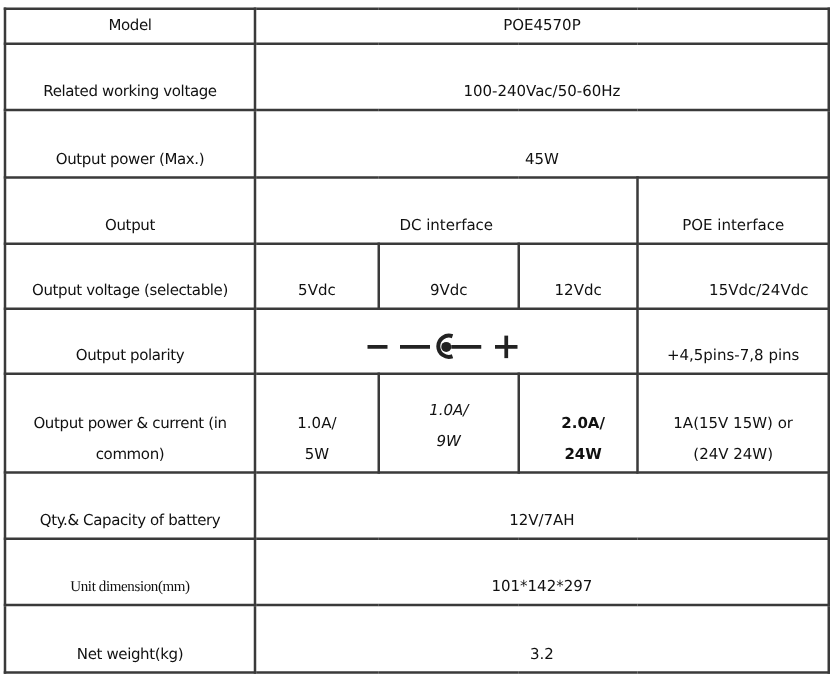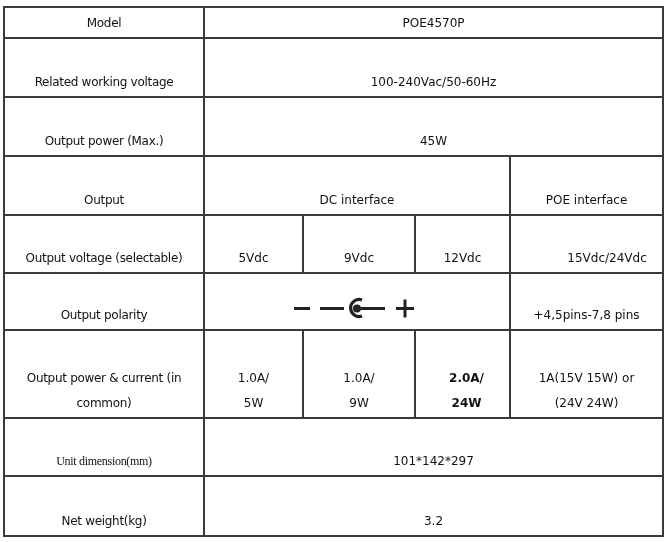--- a/index.html
+++ b/index.html
@@ -74,23 +74,27 @@
           <rect x="104" y="10" width="18" height="3" fill="#222"></rect>
           <rect x="111.5" y="2.5" width="3" height="18" fill="#222"></rect>
         </svg>
       </span>
     </td>
     <td>+4,5pins-7,8 pins</td>
   </tr>
   <tr style="height:79px">
     <td class="label">Output power &amp; current (in common)</td>
     <td style="padding:0 22px 1px 22px;">1.0A/ 5W</td>
-    <td style="padding:0 28px 1px 28px;">1.0A/ 9W</td>
+    <td style="padding:0 28px 11px 28px;font-style:italic;">1.0A/ 9W</td>
     <td style="padding:0 18px 1px 26px;font-weight:bold;">2.0A/ 24W</td>
     <td style="padding:0 12px 1px 12px;margin-top:20px;">1A(15V 15W) or (24V 24W)</td>
+  </tr>
+  <tr style="height:53px">
+    <td class="label">Qty.&amp; Capacity of battery</td>
+    <td colspan="4">12V/7AH</td>
   </tr>
   <tr style="height:53px">
     <td class="label" style="padding:0 10px 1px 10px;font-family:Liberation Serif, serif;">Unit dimension(mm)</td>
     <td colspan="4">101*142*297</td>
   </tr>
   <tr style="height:54px">
     <td class="label">Net weight(kg)</td>
     <td colspan="4">3.2</td>
   </tr>
 </tbody>

